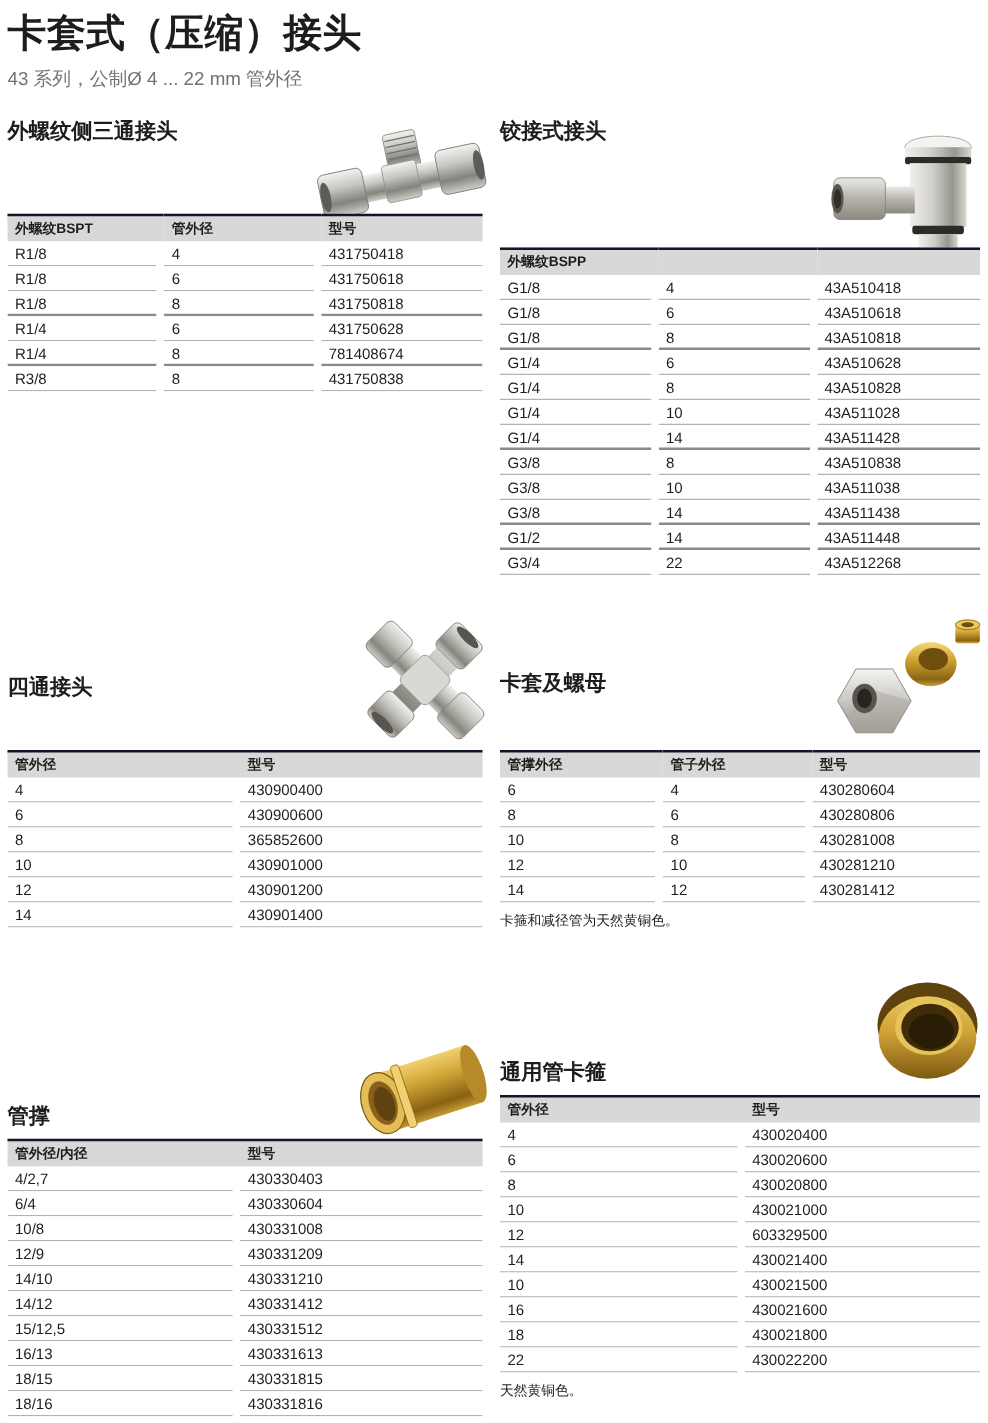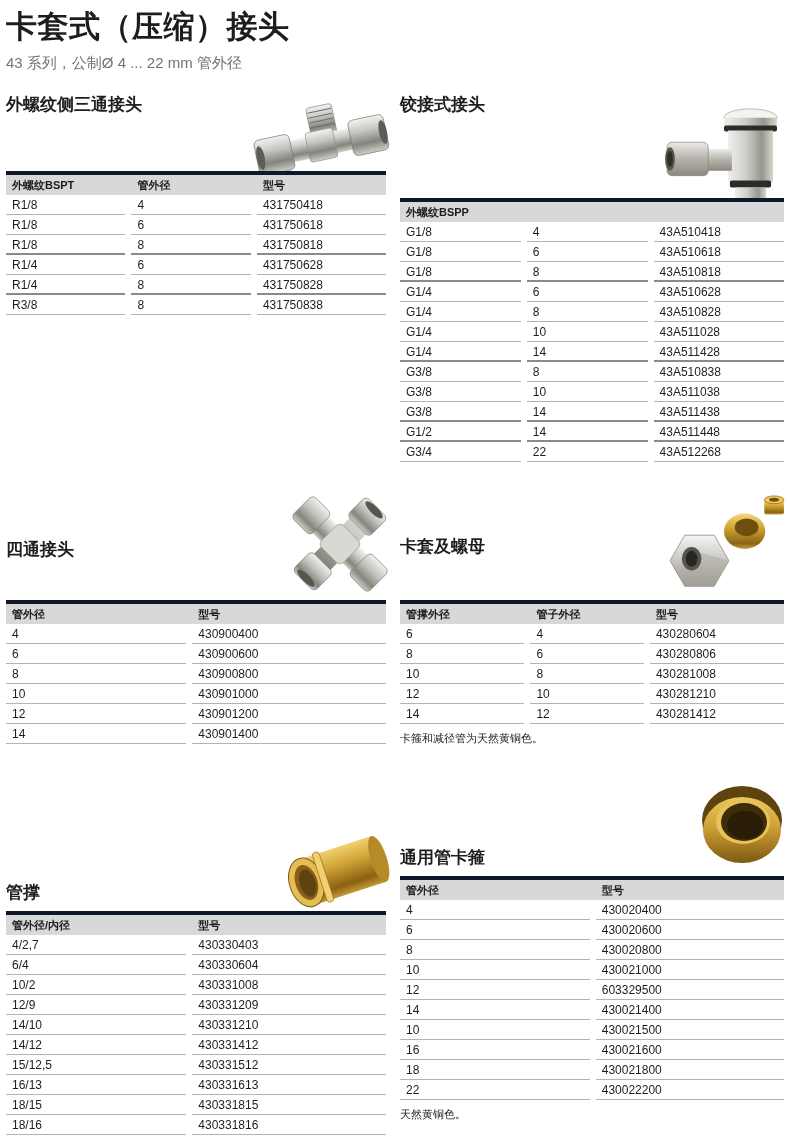--- a/index.html
+++ b/index.html
@@ -45,21 +45,21 @@
 
   .s6 { left:400px; top:778px; width:384px; height:360px; }
   .s6 .sec-title { top:68px; }
   .s6 .sec-image { left:296px; top:0;    width:92px;  height:94px; }
   .s6 .sec-table { top:98px; }
 
   
   .datatable { width:100%; border-collapse:separate; border-spacing:0; table-layout:fixed; }
   .datatable th {
     background:#d8d8d8; text-align:left; font-size:11px; font-weight:700;
-    color:#1d1d1b; padding:4px 0 4px 6px; line-height:12px; border-top:4px solid #0f172a;
+    color:#1d1d1b; padding:4px 0 4px 6px; line-height:12px; border-top:2px solid #0f172a;
     overflow:hidden; white-space:nowrap;
   }
   .datatable td {
     font-size:12px; color:#1d1d1b; padding:3px 0 3px 6px; height:14px; line-height:14px;
     position:relative; overflow:hidden; white-space:nowrap;
   }
   .datatable td::after {
     content:""; position:absolute; left:0; right:6px; bottom:0; height:1px; background:#b3b3b3;
   }
   .datatable td:last-child::after { right:0; }
@@ -134,21 +134,21 @@
               <td>431750818</td>
             </tr>
             <tr>
               <td>R1/4</td>
               <td>6</td>
               <td>431750628</td>
             </tr>
             <tr class="group-end">
               <td>R1/4</td>
               <td>8</td>
-              <td>431750828</td>
+              <td>781408674</td>
             </tr>
             <tr>
               <td>R3/8</td>
               <td>8</td>
               <td>431750838</td>
             </tr>
           </tbody>
         </table>
       </div>
   </section>
@@ -294,21 +294,21 @@
             <tr>
               <td>4</td>
               <td>430900400</td>
             </tr>
             <tr>
               <td>6</td>
               <td>430900600</td>
             </tr>
             <tr>
               <td>8</td>
-              <td>430900800</td>
+              <td>365852600</td>
             </tr>
             <tr>
               <td>10</td>
               <td>430901000</td>
             </tr>
             <tr>
               <td>12</td>
               <td>430901200</td>
             </tr>
             <tr>
@@ -422,21 +422,21 @@
           <tbody>
             <tr>
               <td>4/2,7</td>
               <td>430330403</td>
             </tr>
             <tr>
               <td>6/4</td>
               <td>430330604</td>
             </tr>
             <tr>
-              <td>10/2</td>
+              <td>10/8</td>
               <td>430331008</td>
             </tr>
             <tr>
               <td>12/9</td>
               <td>430331209</td>
             </tr>
             <tr>
               <td>14/10</td>
               <td>430331210</td>
             </tr>

